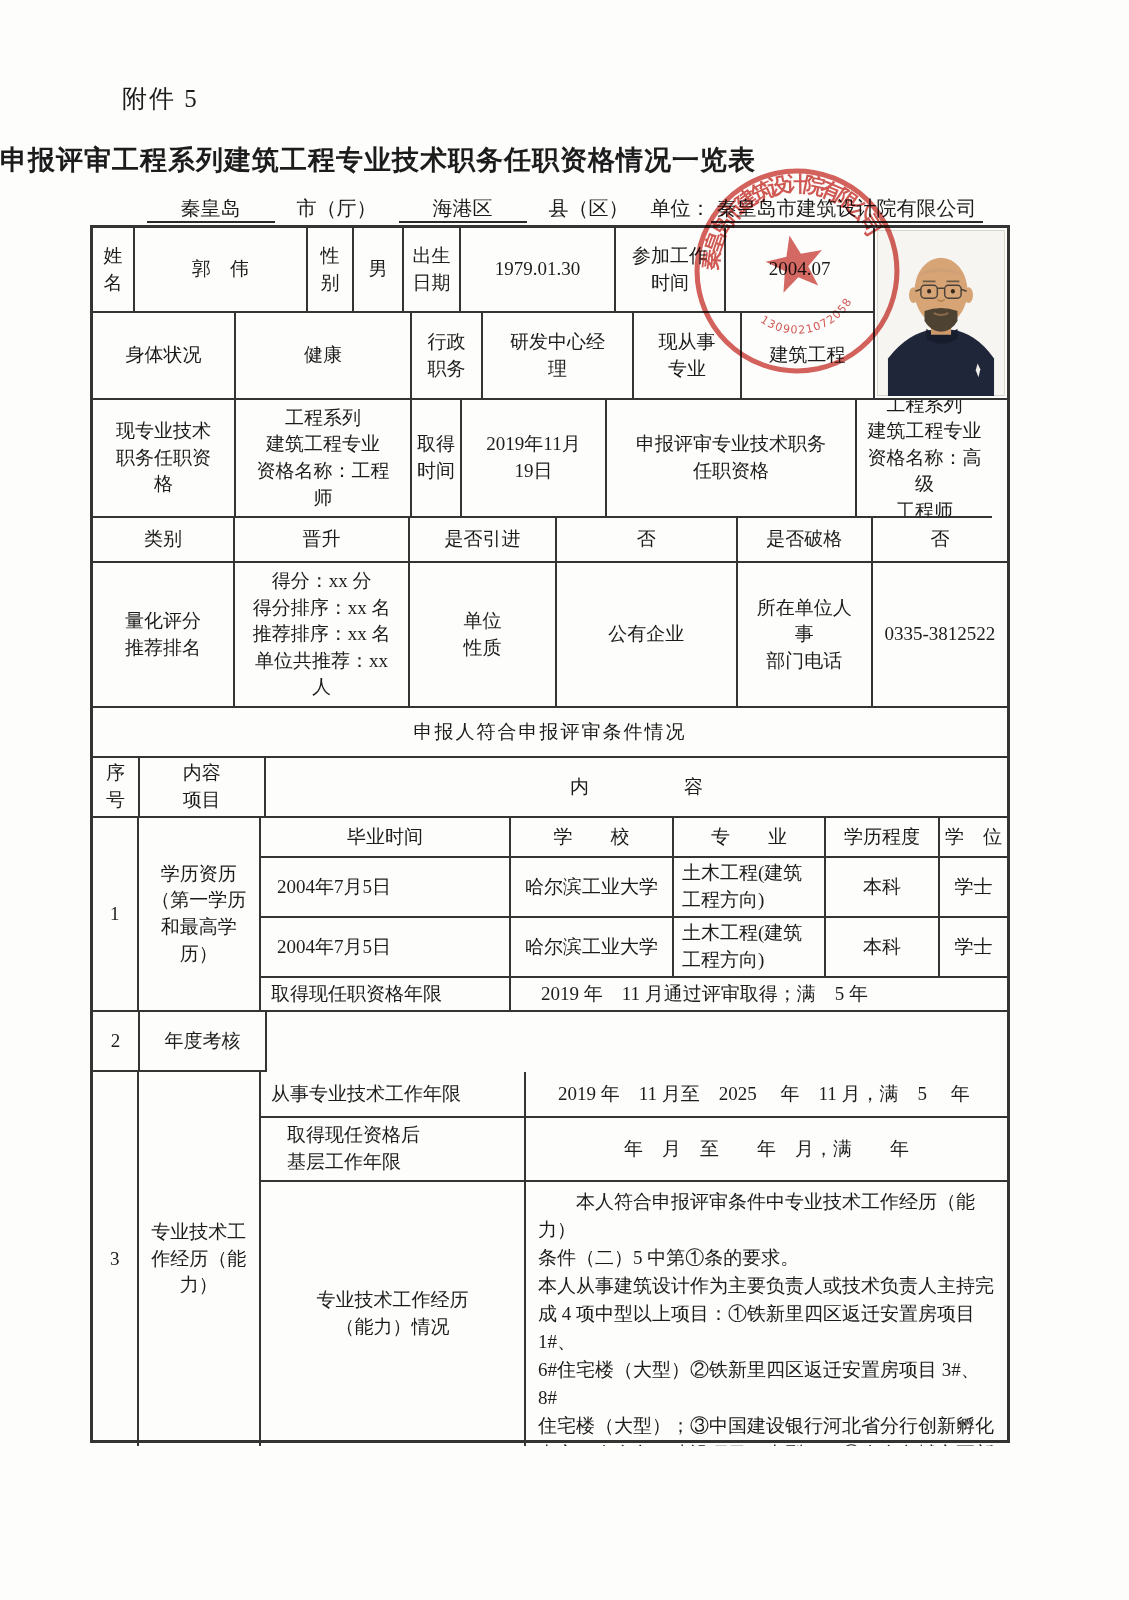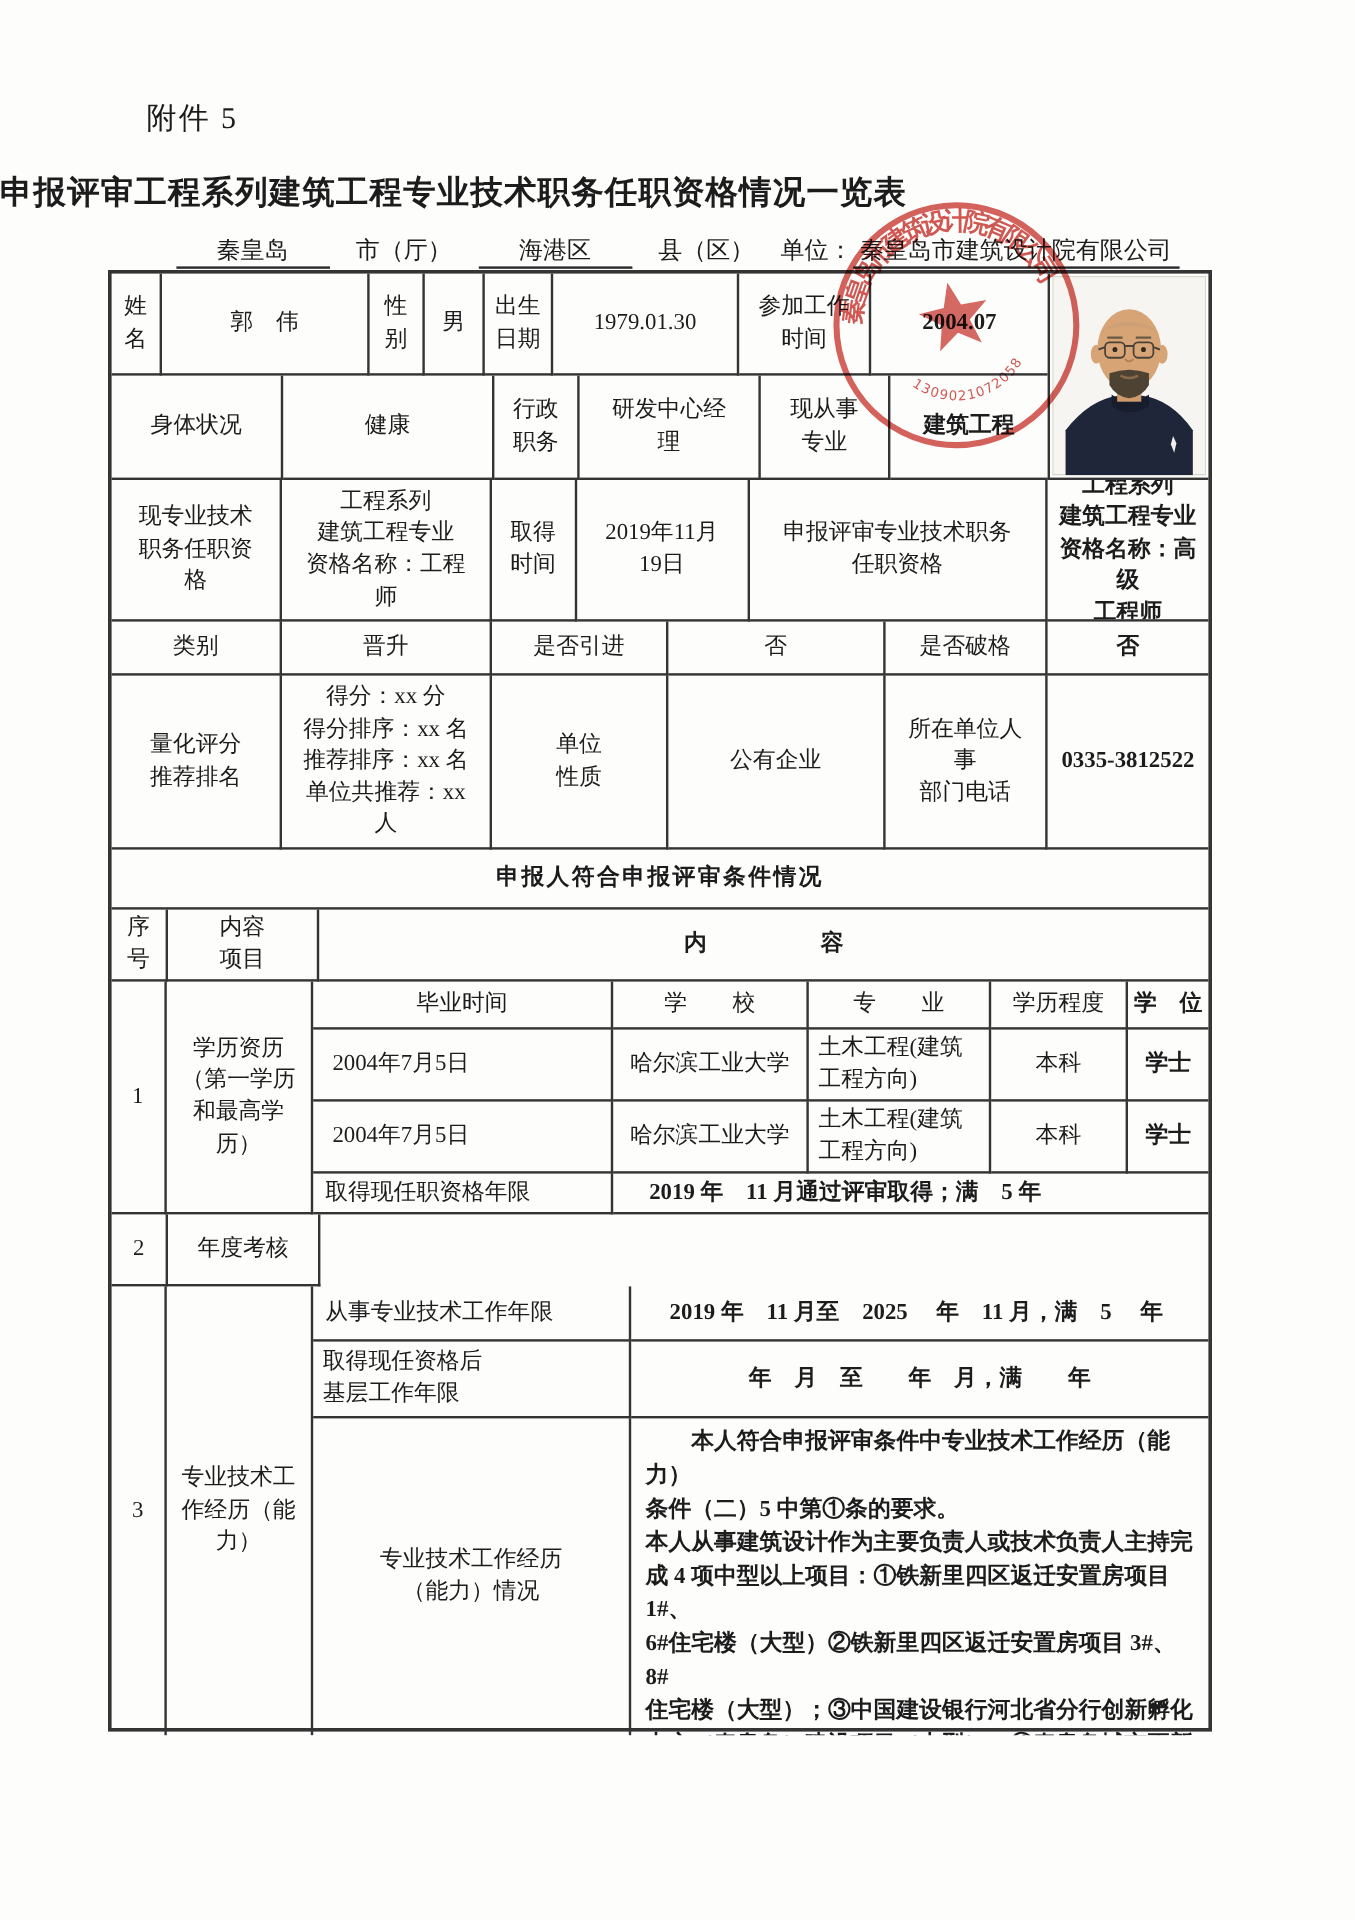--- a/index.html
+++ b/index.html
@@ -20,21 +20,21 @@
 
   .tbl { position:absolute; left:90px; top:225px; width:920px; height:1218px;
          border:3px solid #343434; background:transparent; }
   .row { display:flex; width:100%; }
   .col { display:flex; flex-direction:column; }
   .c { border-right:2px solid #343434; border-bottom:2px solid #343434;
        display:flex; align-items:center; justify-content:center;
        text-align:center; font-size:19px; line-height:1.4;
        white-space:pre-line; padding:2px 4px; overflow:hidden; }
   .row > .c:last-child, .row > .col:last-child > .row > .c:last-child { }
-  .rt0 { border-right:none !important;font-weight:bold; }
+  .rt0 { border-right:none !important; }
   .bb0 { border-bottom:none !important; }
   .al { justify-content:flex-start; text-align:left; }
   .banner { letter-spacing:2px; }
   .para { align-items:flex-start; padding:6px 10px 4px 12px; line-height:28px; }
   .num { font-size:19px; }
   .photo-cell { padding:2px; border-left:2px solid #343434; }
   .photo-cell svg { display:block; width:100%; height:100%; }
 
   .stamp { position:absolute; left:690px; top:164px; width:214px; height:214px;
            opacity:.82; mix-blend-mode:multiply; transform:rotate(-12deg);
@@ -104,21 +104,21 @@
   </div>
 
   <div class="row" style="height:118px">
     <div class="c" style="width:143px">现专业技术
 职务任职资
 格</div>
     <div class="c" style="width:176px">工程系列
 建筑工程专业
 资格名称：工程
 师</div>
-    <div class="c" style="width:71px">取得
+    <div class="c" style="width:50px">取得
 时间</div>
     <div class="c" style="width:145px">2019年11月
 19日</div>
     <div class="c" style="width:250px">申报评审专业技术职务
 任职资格</div>
     <div class="c rt0" style="width:135px">工程系列
 建筑工程专业
 资格名称：高级
 工程师</div>
   </div>
@@ -207,21 +207,21 @@
     <div class="c num bb0" style="width:47px">3</div>
     <div class="c bb0" style="width:127px">专业技术工
 作经历（能
 力）</div>
     <div class="col" style="width:746px">
       <div class="row" style="height:46px">
         <div class="c al" style="width:265px; padding-left:10px">从事专业技术工作年限</div>
         <div class="c rt0 al" style="width:481px; padding-left:32px">2019 年　11 月至　2025　 年　11 月，满　5　 年</div>
       </div>
       <div class="row" style="height:64px">
-        <div class="c al" style="width:265px; padding-left:8px">取得现任资格后
+        <div class="c al" style="width:265px; padding-left:26px">取得现任资格后
 基层工作年限</div>
         <div class="c rt0" style="width:481px">年　月　至　　年　月，满　　年</div>
       </div>
       <div class="row" style="height:264px">
         <div class="c bb0" style="width:265px">专业技术工作经历
 （能力）情况</div>
         <div class="c rt0 bb0 al para" style="width:481px">　　本人符合申报评审条件中专业技术工作经历（能力）
 条件（二）5 中第①条的要求。
 本人从事建筑设计作为主要负责人或技术负责人主持完
 成 4 项中型以上项目：①铁新里四区返迁安置房项目 1#、

